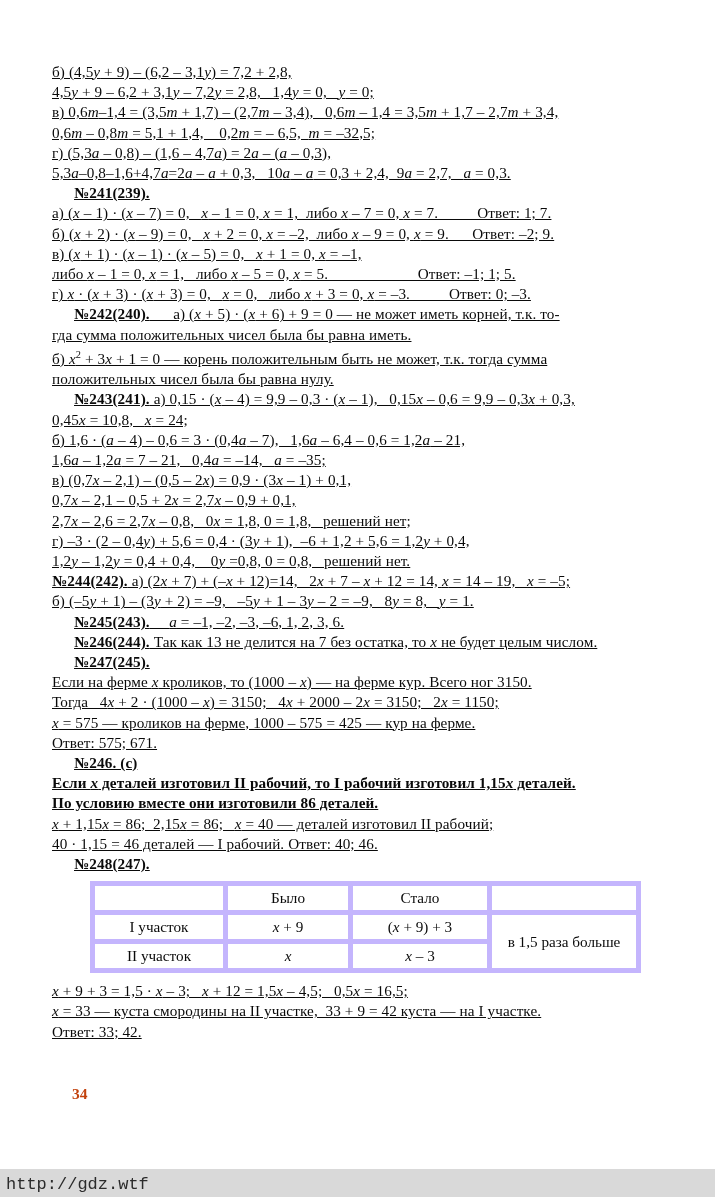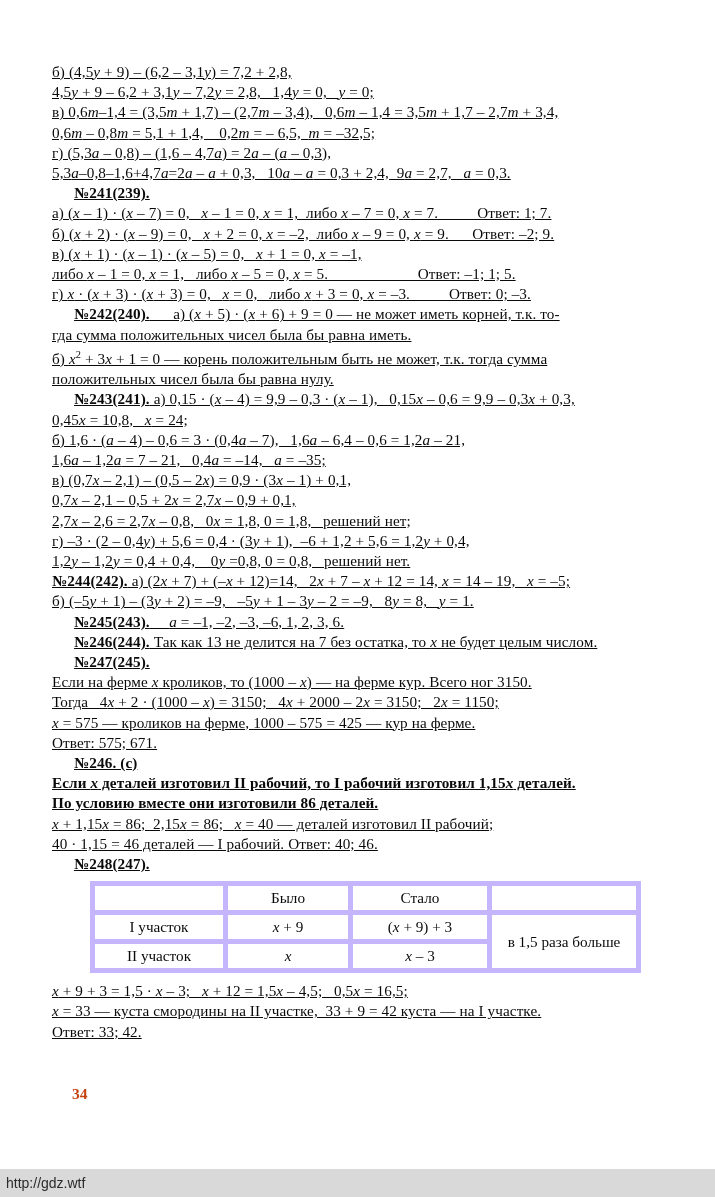--- a/index.html
+++ b/index.html
@@ -81,22 +81,22 @@
     left: 0;
     top: 1169px;
     width: 715px;
     height: 28px;
     background: #d9d9d9;
   }
   .footer-url span {
     position: absolute;
     left: 6px;
     top: 6px;
-    font-family: Liberation Sans, sans-serif;
-    font-size: 14px;
+    font-family: Liberation Mono, monospace;
+    font-size: 17px;
     color: #2b2b2b;
   }
 </style>
 </head>
 <body>
 
 <div class="page">
   <div class="content">
     <div id="lines-container">
         <div class="line">б) (4,5<i>у</i> + 9) – (6,2 – 3,1<i>у</i>) = 7,2 + 2,8,</div>

